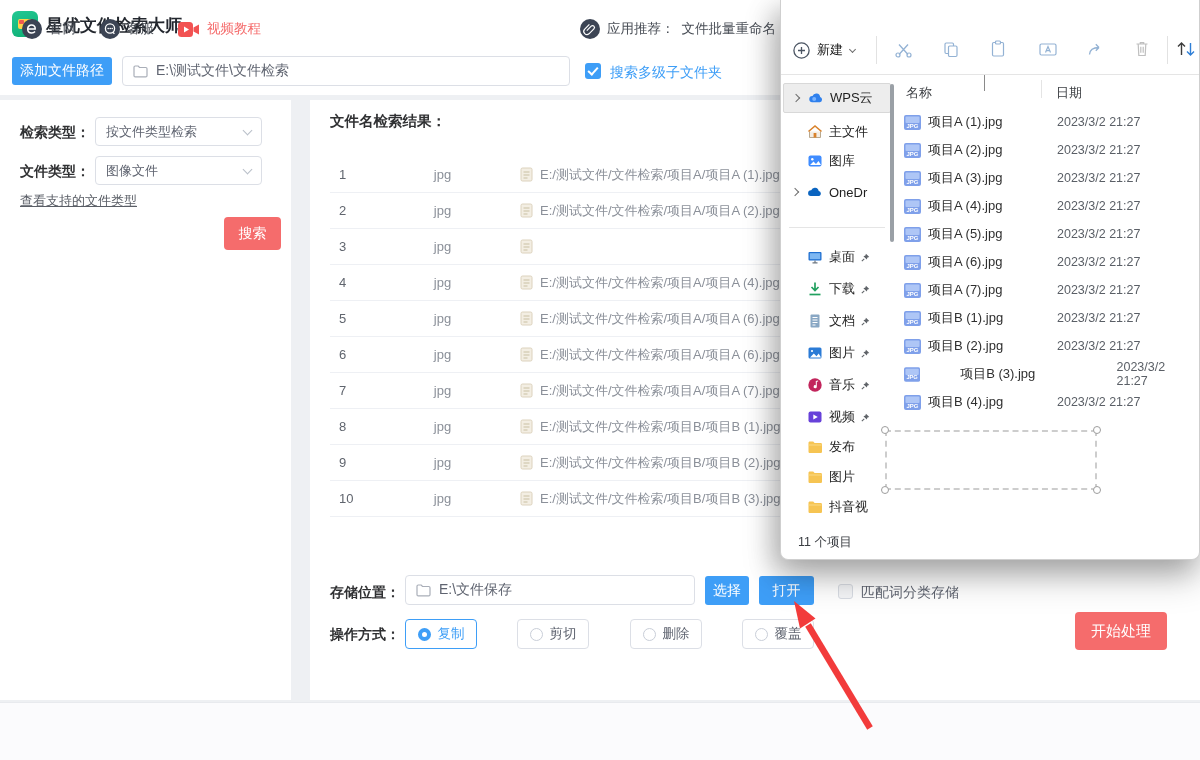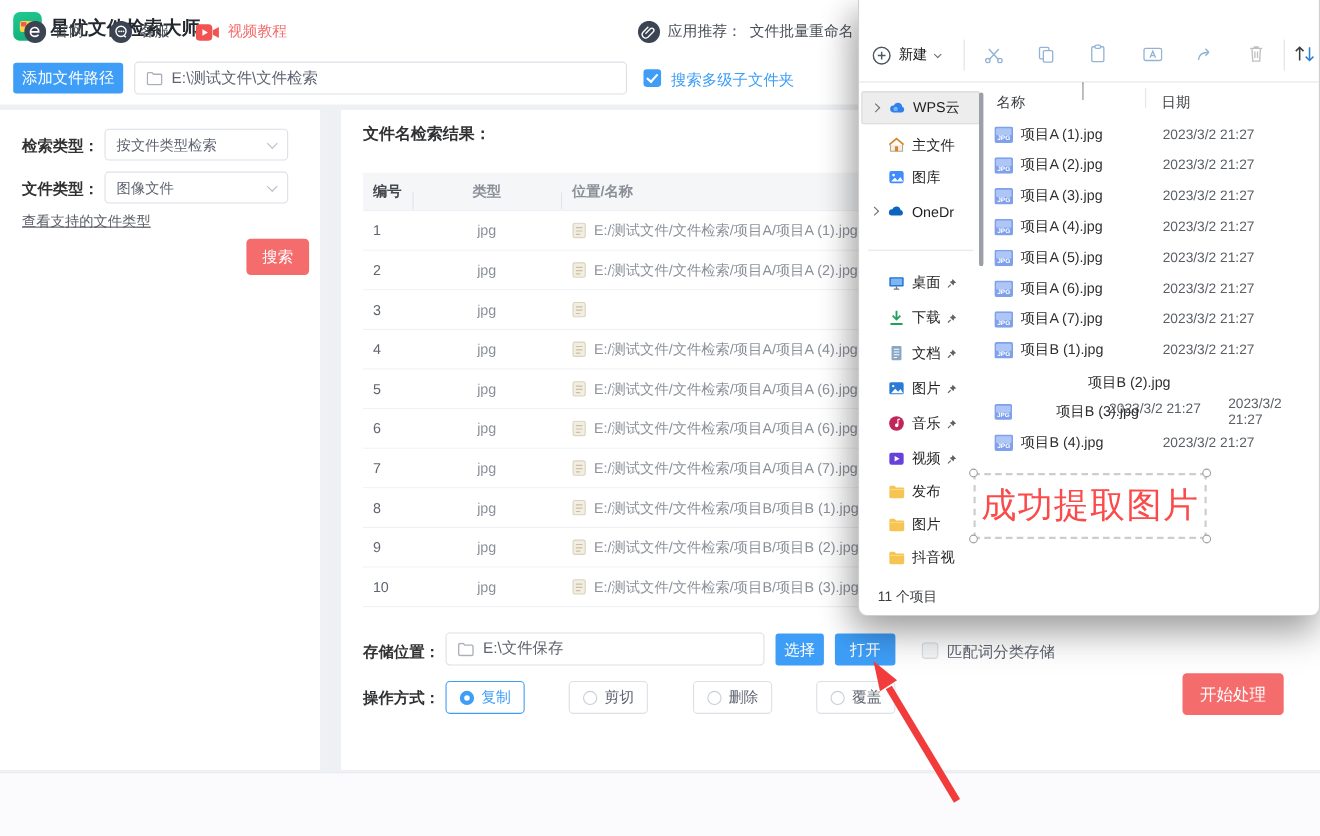--- a/index.html
+++ b/index.html
@@ -153,25 +153,20 @@
 
 <div class="abs link" style="left:20px;top:192px;">查看支持的文件类型</div>
 
 <div class="abs btn-red" style="left:224px;top:217px;width:57px;height:33px;">搜索</div>
 
 <div class="abs" style="left:330px;top:112px;display:flex;gap:10px;align-items:center;">
   <span class="rtitle">文件名检索结果：</span>
 </div>
 
 <div class="abs table">
-  <div class="trow head">
-    <span class="t-c1">编号</span>
-    <span class="t-c2">类型</span>
-    <span class="t-c3">位置/名称</span>
-  </div>
 
   <div class="trow">
     <span class="t-c1">1</span>
     <span class="t-c2">jpg</span>
     <span class="t-c3">
         <svg width="13" height="15" viewBox="0 0 13 15">
           <rect x="1" y="1" width="11" height="13" rx="1.5" fill="#f3eee3" stroke="#dcd2bd"></rect>
           <path d="M3.5 5h6M3.5 8h6M3.5 11h4" stroke="#cabfa3" stroke-width="1.1"></path>
         </svg>
         <span>E:/测试文件/文件检索/项目A/项目A (1).jpg</span>
@@ -602,21 +597,21 @@
   </div>
   <div class="file-row" style="top:304px;">
     <svg width="17" height="15" viewBox="0 0 17 15">
         <rect width="17" height="15" rx="2" fill="#7fa0ea"></rect>
         <rect x="1.5" y="1.5" width="14" height="6.5" rx="1" fill="#aec6f6"></rect>
         <text x="8.5" y="12.5" font-size="6" font-weight="bold" fill="#fff" text-anchor="middle">JPG</text>
       </svg>
     <span class="file-name">项目B (1).jpg</span>
     <span class="file-date">2023/3/2 21:27</span>
   </div>
-  <div class="file-row" style="top:332px;flex-direction:column;">
+  <div class="file-row" style="top:332px;">
     <svg width="17" height="15" viewBox="0 0 17 15">
         <rect width="17" height="15" rx="2" fill="#7fa0ea"></rect>
         <rect x="1.5" y="1.5" width="14" height="6.5" rx="1" fill="#aec6f6"></rect>
         <text x="8.5" y="12.5" font-size="6" font-weight="bold" fill="#fff" text-anchor="middle">JPG</text>
       </svg>
     <span class="file-name">项目B (2).jpg</span>
     <span class="file-date">2023/3/2 21:27</span>
   </div>
   <div class="file-row" style="top:360px;gap:40px;">
     <svg width="17" height="15" viewBox="0 0 17 15">
@@ -634,21 +629,20 @@
         <text x="8.5" y="12.5" font-size="6" font-weight="bold" fill="#fff" text-anchor="middle">JPG</text>
       </svg>
     <span class="file-name">项目B (4).jpg</span>
     <span class="file-date">2023/3/2 21:27</span>
   </div>
 
   <div class="ex-status">11 个项目</div>
 </div>
 
 <div class="abs callout">
-  <span>成功提取图片</span>
   <span class="handle" style="left:-6px;top:-6px;"></span>
   <span class="handle" style="right:-6px;top:-6px;"></span>
   <span class="handle" style="left:-6px;bottom:-6px;"></span>
   <span class="handle" style="right:-6px;bottom:-6px;"></span>
 </div>
 
 <svg class="abs arrow-layer" viewBox="0 0 1200 760">
   <line x1="808" y1="625" x2="870" y2="728" stroke="#f23b3b" stroke-width="6.5"></line>
   <polygon points="794,601 815.5,618.5 800,628.5" fill="#f23b3b"></polygon>
 </svg>

